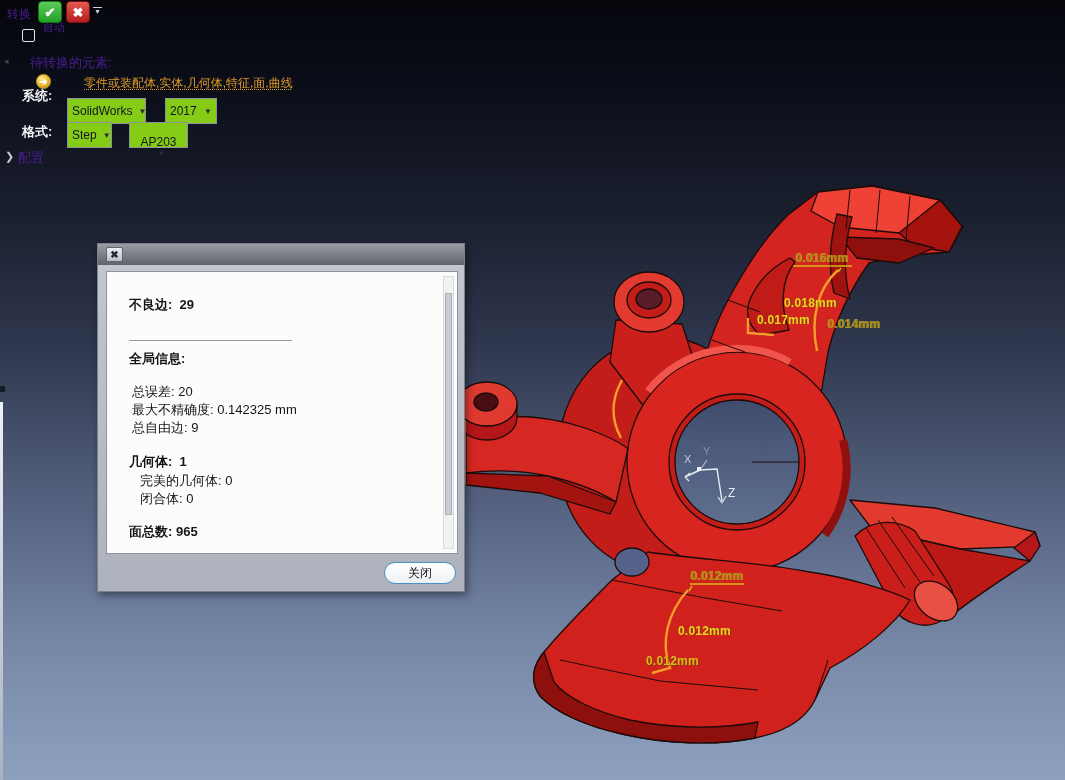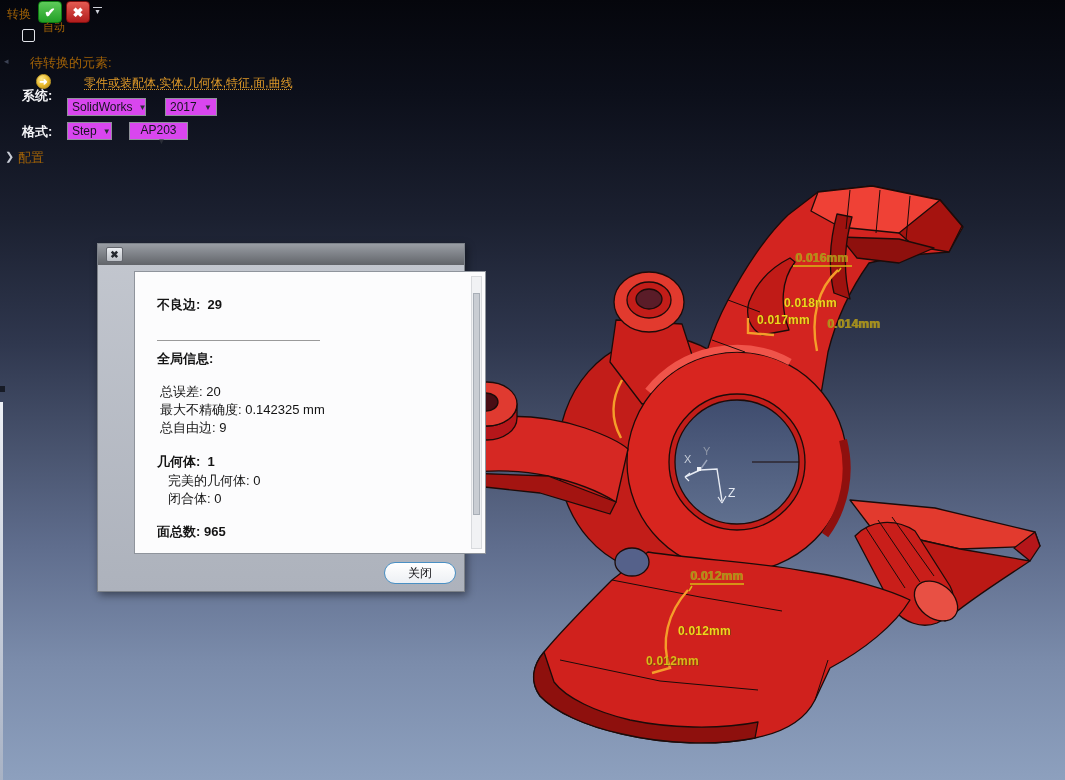--- a/index.html
+++ b/index.html
@@ -5,52 +5,52 @@
   * { margin:0; padding:0; box-sizing:border-box; }
   html,body { width:1065px; height:780px; overflow:hidden; }
   body {
     position:relative;
     font-family:"Liberation Sans", sans-serif;
     background:linear-gradient(180deg,#05060c 0%,#0c0f1a 12%,#1b2030 28%,#2f374e 44%,#49546f 58%,#5f6d8d 70%,#7b8cab 85%,#8da0be 100%);
   }
   .abs { position:absolute; }
 
   
-  .tb-label { color:#a16207; font-size:12px; }
+  .tb-label { color:#4c1d95; font-size:12px; }
   .tb-btn { width:24px; height:22px; border-radius:4px; display:flex; align-items:center; justify-content:center;
             color:#fff; font-size:13px; font-weight:bold; }
   .btn-green { background:linear-gradient(#5ecb5a,#22a026); border:1px solid #0e7a12; }
   .btn-red   { background:linear-gradient(#e35b52,#b31d1d); border:1px solid #7e0e0e; }
   .overflow-arrow { width:9px; color:#cfd2da; font-size:8px; line-height:4px; text-align:center; }
   .overflow-arrow .bar { display:block; border-top:1px solid #cfd2da; margin-bottom:2px; }
   .chk { width:13px; height:13px; border:1px solid #e2e4ea; border-radius:2px; background:rgba(10,12,18,0.4); }
   .warn-ic { width:15px; height:15px; border-radius:50%; background:radial-gradient(circle at 35% 30%,#ffe98a,#e8b92c 55%,#a97f12);
              border:1px solid #caa22a; color:#fff; font-size:10px; line-height:13px; text-align:center; font-weight:bold; }
   .orange-txt { color:#e09a28; font-size:12px; text-decoration:underline dotted; text-underline-offset:2px;margin-left:27px; }
   .bold-lbl { color:#f2f2f5; font-size:13px; font-weight:bold; }
-  .dd { background:#d946ef; border:1px solid #8f9299; color:#15151f; font-size:12px; height:18px;
-        display:flex; align-items:center; padding:0 4px; justify-content:space-between; }
+  .dd { background:#84cc16; border:1px solid #8f9299; color:#15151f; font-size:12px; height:18px;
+        display:flex; align-items:center; padding:12px 4px; justify-content:space-between; }
   .dd .arr { font-size:8px; color:#2a2d36; margin-left:6px; }
   .chev { color:#c9cdd6; font-size:11px; }
   .dim-expander { color:#3c4254; font-size:9px; }
 
   
   .edge-strip { left:0; top:402px; width:3px; height:378px; background:linear-gradient(#eef1f6,#a8b2c4); }
   .edge-dot { left:0; top:386px; width:5px; height:6px; background:#171b26; }
 
   
   .dialog { left:97px; top:243px; width:368px; height:349px; background:linear-gradient(#c3c7cf,#adb2bc);
             border:1px solid #7d8289; box-shadow:2px 3px 8px rgba(0,0,0,0.45); }
   .dlg-title { position:absolute; left:0; top:0; right:0; height:21px;
                background:linear-gradient(#999da4,#616469); display:flex; align-items:center;
                padding:0 4px 0 8px; }
   .dlg-title-text { color:#fff; font-size:12px; font-weight:bold; text-shadow:1px 1px 1px #44464a; flex:1; }
   .dlg-close { width:17px; height:15px; background:linear-gradient(#eceef2,#bcc0c6); border:1px solid #63666d;
                border-radius:2px; color:#25282e; font-size:10px; font-weight:bold; line-height:13px; text-align:center; }
-  .dlg-body { position:absolute; left:8px; top:27px; width:352px; height:283px; background:#fcfcfd; border:1px solid #8f949c;margin-left:28px; }
+  .dlg-body { position:absolute; left:8px; top:27px; width:352px; height:283px; background:#fcfcfd; border:1px solid #8f949c; }
   .dlg-row { position:absolute; font-size:13px; color:#141414; white-space:nowrap; }
   .dlg-row.b { font-weight:bold; }
   .dlg-sep { position:absolute; left:22px; top:68px; width:163px; border-top:1px solid #9a9a9a; }
   .dlg-scroll-track { position:absolute; right:3px; top:4px; width:11px; height:273px; background:#f1f2f4; border:1px solid #d8dadd; }
   .dlg-scroll-thumb { position:absolute; left:1px; top:16px; width:7px; height:222px; background:#c9cdd3; border:1px solid #a8aeb6; }
   .dlg-close-btn { position:absolute; left:286px; top:318px; width:72px; height:22px;
                    background:linear-gradient(#ffffff,#edf0f4); border:1px solid #4a90c4; border-radius:11px;
                    font-size:12px; color:#101014; text-align:center; line-height:20px; }
 
   

